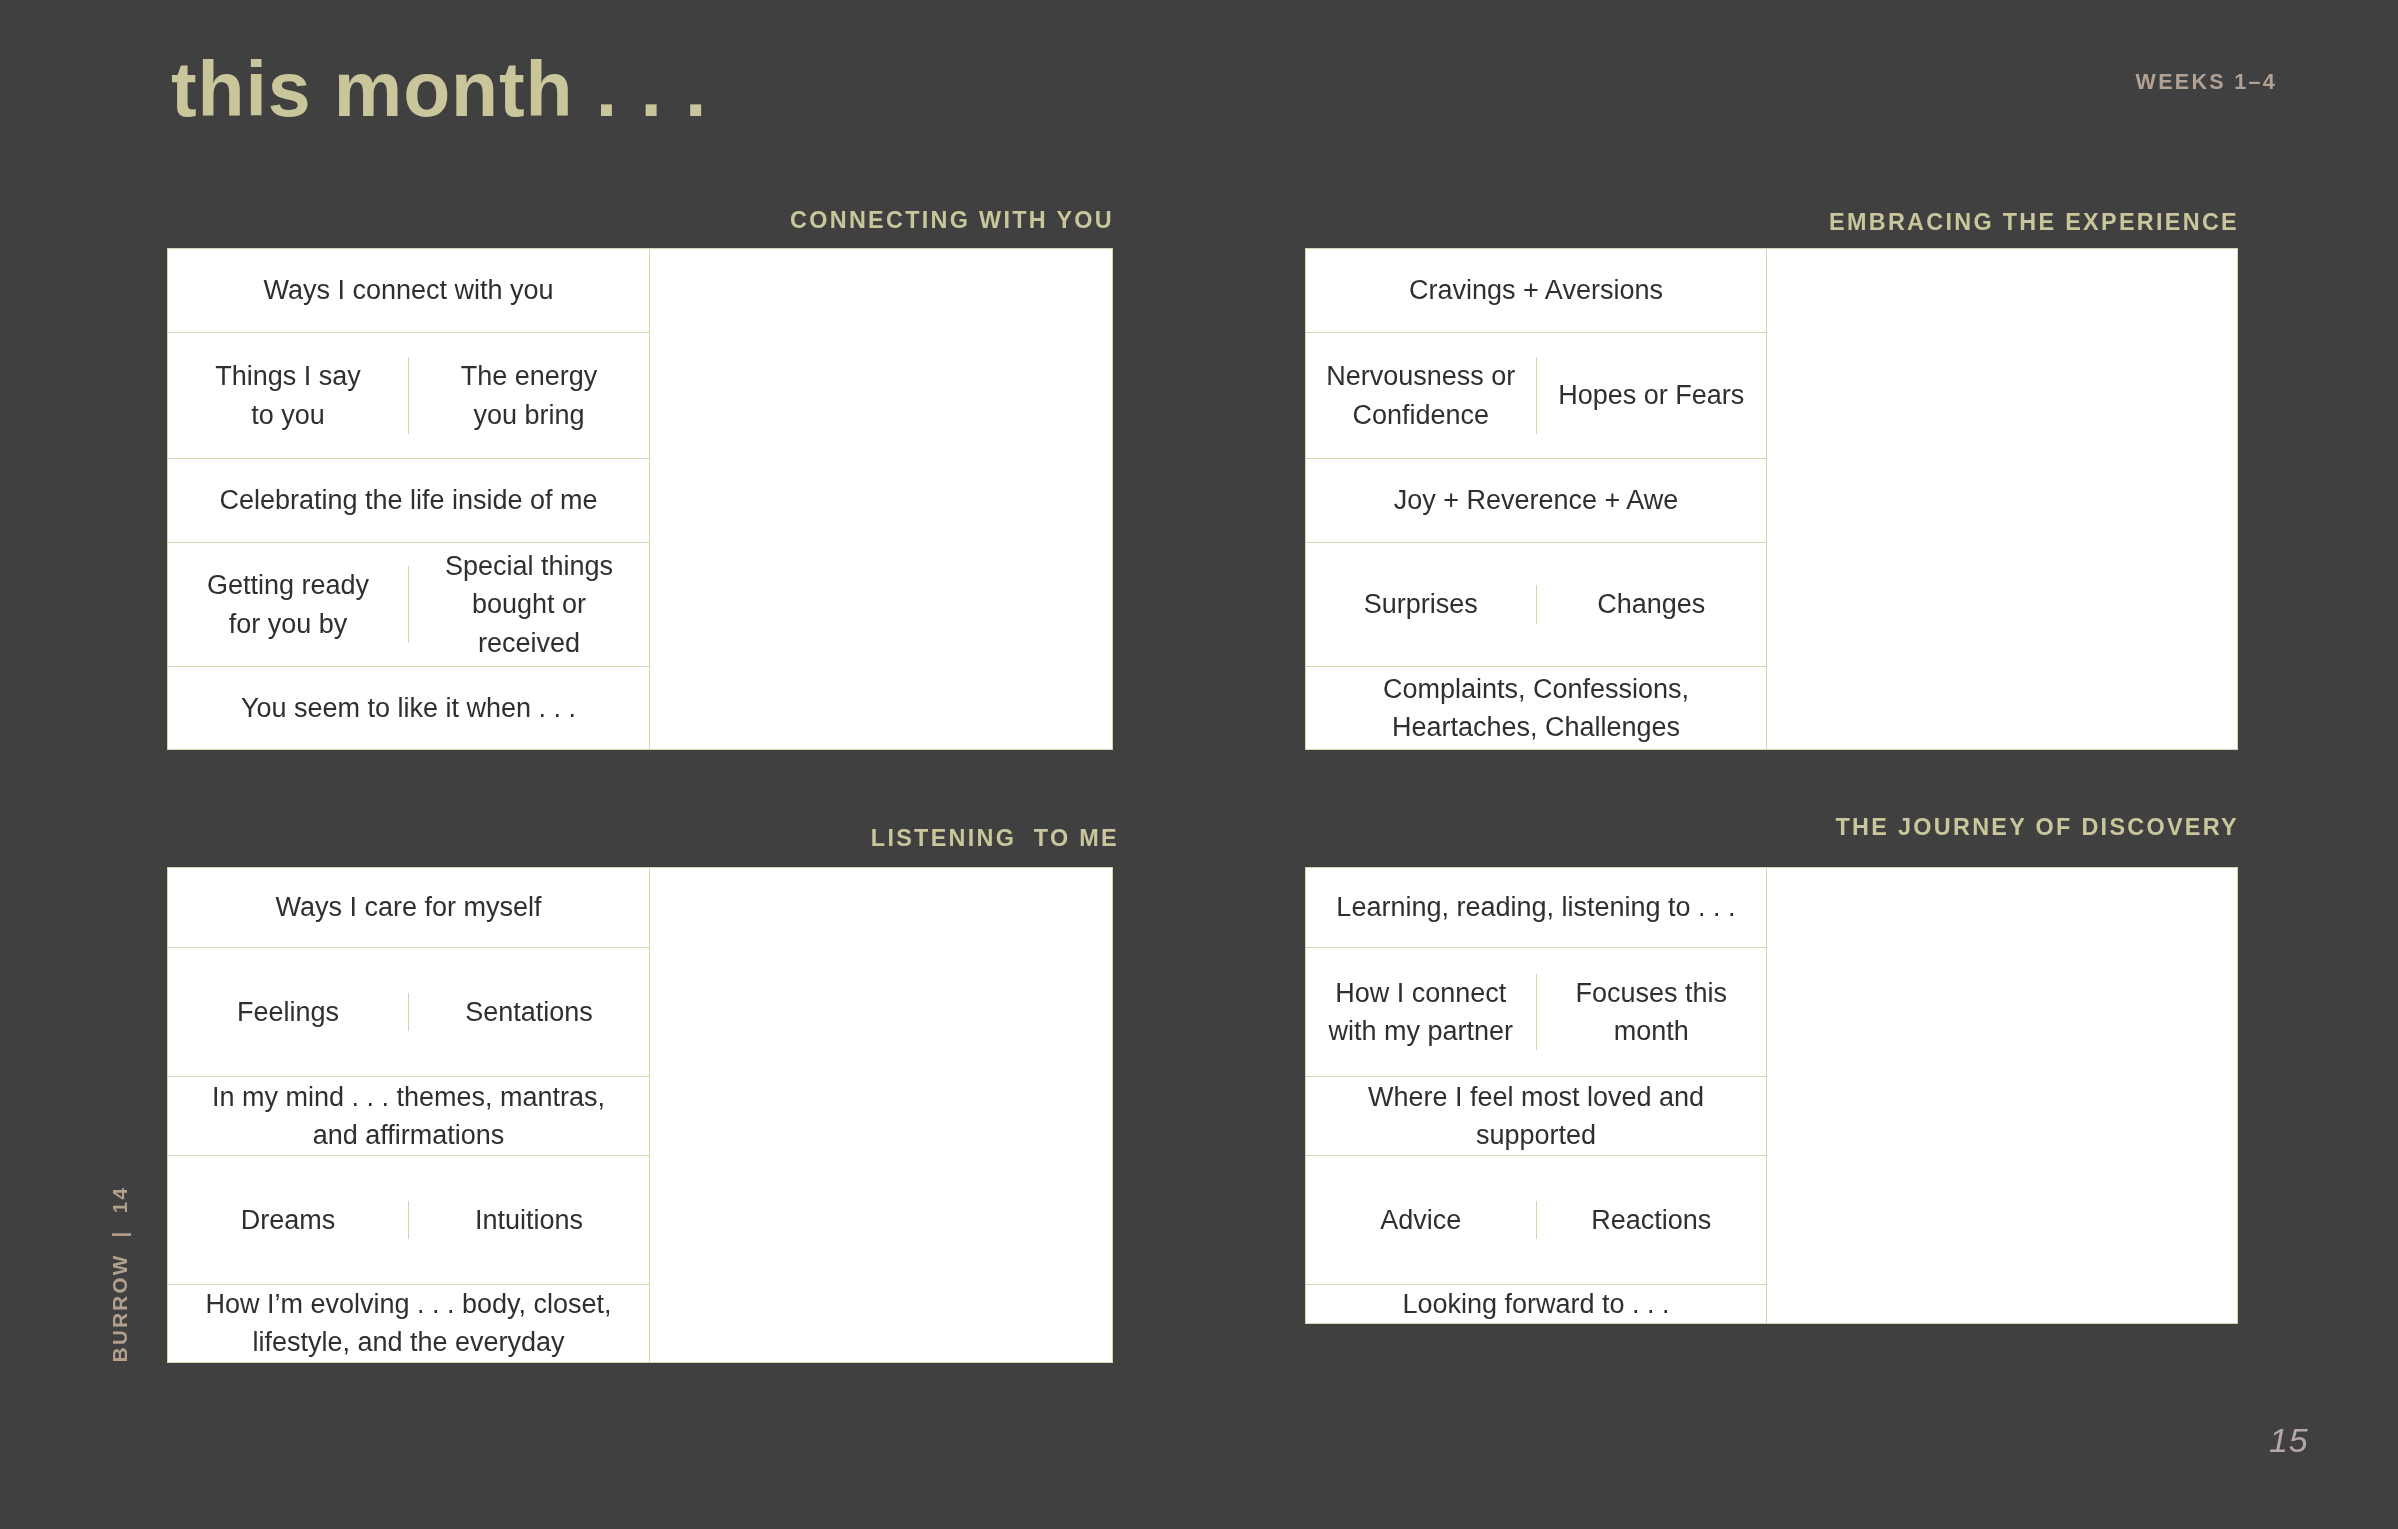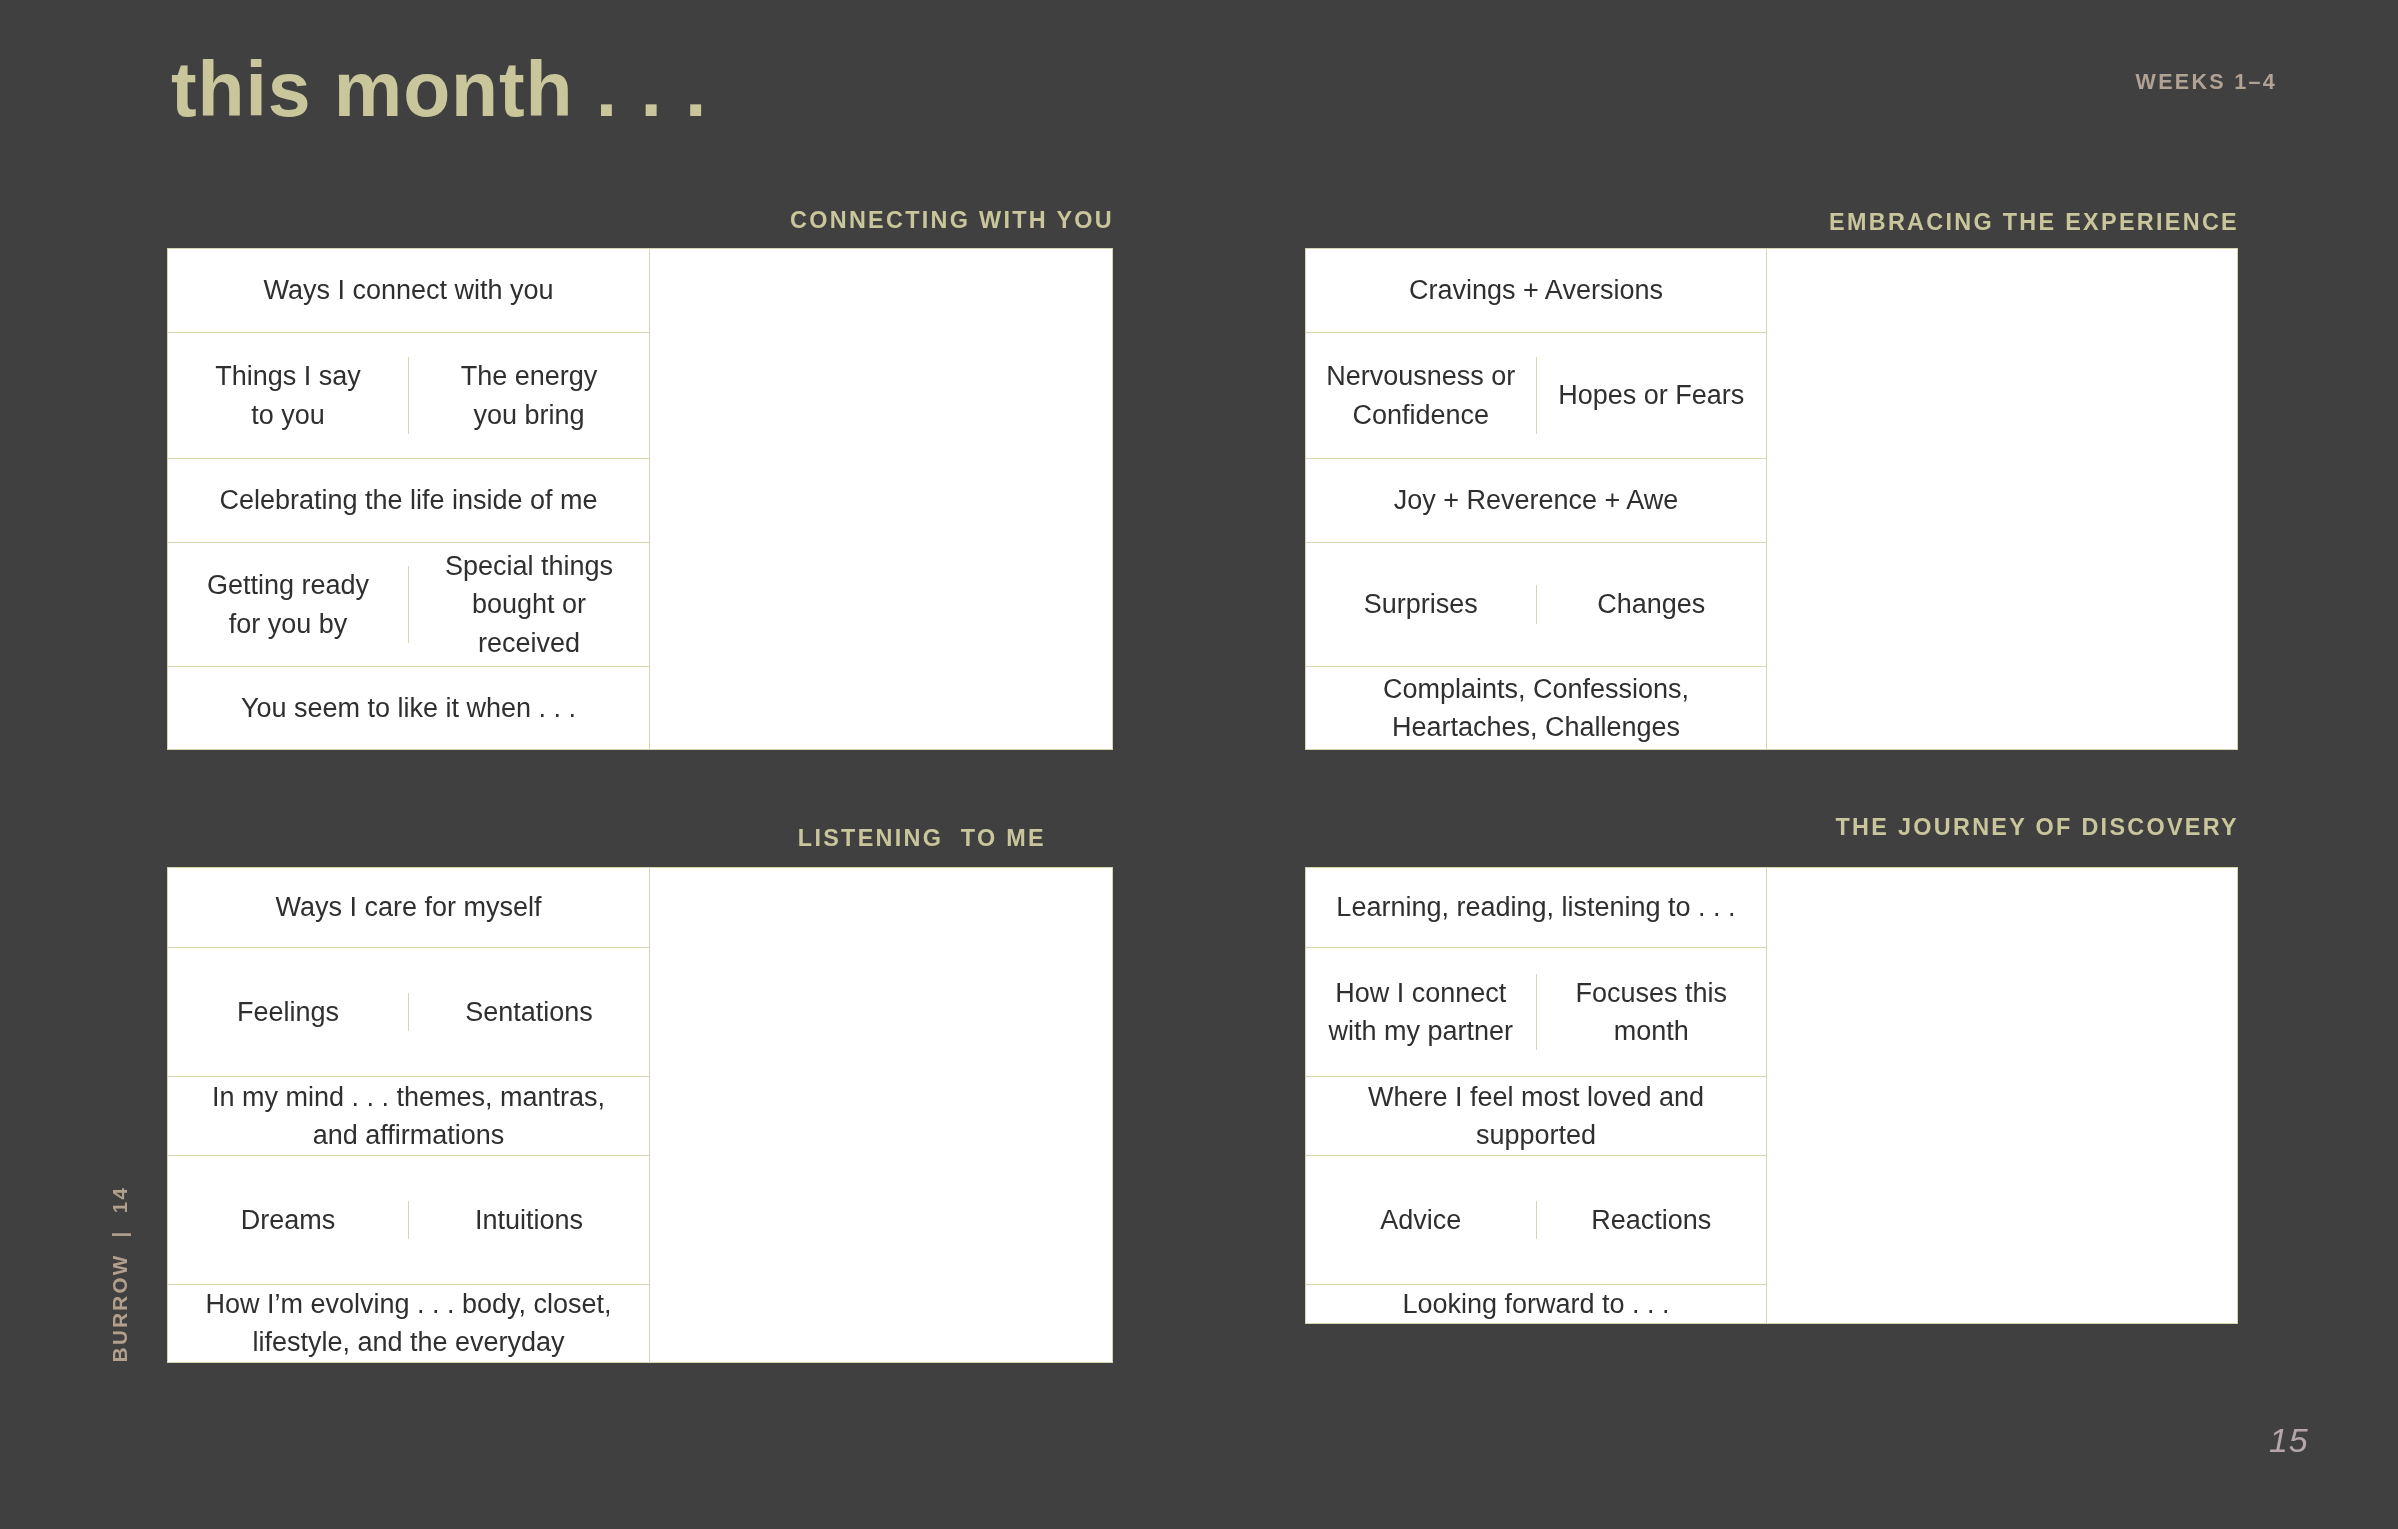--- a/index.html
+++ b/index.html
@@ -17,21 +17,21 @@
     font-size:21.5px;font-weight:bold;letter-spacing:2.3px;
     color:#b2a294;white-space:pre;
   }
   .sec-header{
     position:absolute;
     font-size:23.4px;font-weight:bold;letter-spacing:2.3px;line-height:1.1;
     color:#c9c69b;white-space:pre;text-align:right;
   }
   #h1{right:1285px;top:208px;}
   #h2{right:160px;top:210px;}
-  #h3{right:1353px;top:826px;}
+  #h3{right:1280px;top:826px;}
   #h4{right:160px;top:815px;}
 
   .qtable{
     position:absolute;display:flex;box-sizing:border-box;
     border:1.9px solid #d7d5b0;background:#ffffff;
   }
   #t1,#t3{left:167px;width:946px;gap:16px;}
   #t2,#t4{left:1305px;width:933px;}
   #t1,#t2{top:248px;}
   #t3,#t4{top:867px;}

